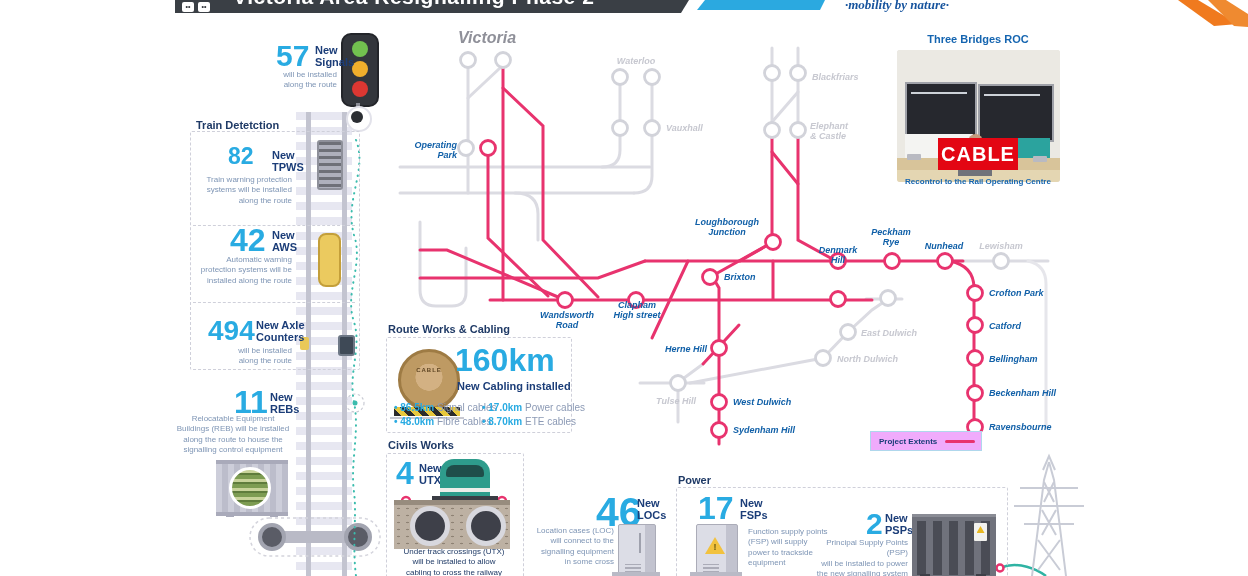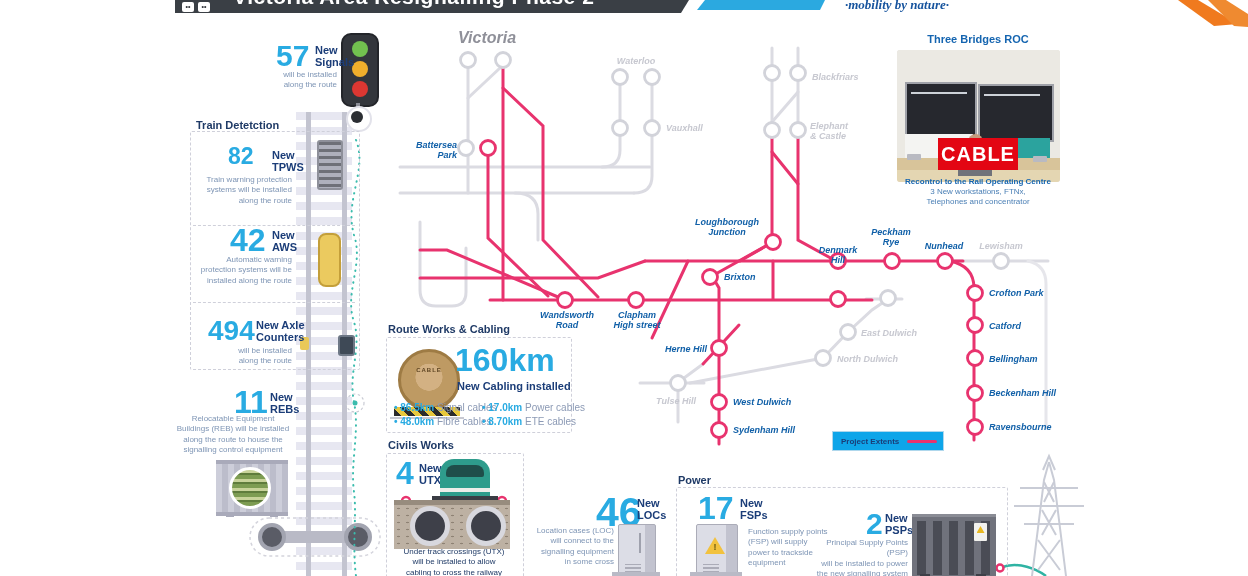--- a/index.html
+++ b/index.html
@@ -105,22 +105,22 @@
   .tbroc{position:absolute;left:938px;top:138px;width:80px;height:32px;background:#E30613;color:#fff;
          font-weight:bold;font-size:20px;text-align:center;line-height:32px;letter-spacing:1px;}
   .roc-cap1{position:absolute;left:888px;top:177px;width:180px;text-align:center;
             font-size:8px;font-weight:bold;color:#1565B0;}
   .roc-cap2{position:absolute;left:888px;top:187px;width:180px;text-align:center;
             font-size:8px;color:#4A7FB5;line-height:1.25;}
   
   .lbl{position:absolute;font-size:9px;font-weight:bold;font-style:italic;color:#1160A8;line-height:1.12;white-space:pre-line;}
   .lbl.off{color:#C7C8D0;}
   .lbl.big{font-size:16px;color:#8F9099;}
-  .legend{position:absolute;left:832px;top:431px;width:112px;height:20px;border:1.5px solid #AFD7EC;
-          background:#0ea5e9;display:flex;align-items:center;gap:8px;padding-left:8px;box-sizing:border-box;}
+  .legend{position:absolute;left:870px;top:431px;width:112px;height:20px;border:1.5px solid #AFD7EC;
+          background:#f0abfc;display:flex;align-items:center;gap:8px;padding-left:8px;box-sizing:border-box;}
   .legend b{font-size:8px;color:#1B3D78;font-weight:bold;}
   .legend i{display:block;width:30px;height:3px;background:#E8336E;border-radius:2px;}
   svg.net{position:absolute;left:0;top:0;pointer-events:none;}
   .logo-svg{position:absolute;left:0;top:0;pointer-events:none;}
 </style>
 </head>
 <body>
 
 <div class="canvas">
 
@@ -401,35 +401,33 @@
     <div class="roc-teal"></div>
     <div class="roc-desk"></div>
     <div class="roc-desk2"></div>
     <div class="roc-person"></div>
     <div class="roc-head"></div>
     <div class="roc-phone" style="left:10px;top:104px;"></div>
     <div class="roc-phone" style="left:136px;top:106px;"></div>
   </div>
   <div class="tbroc">CABLE</div>
   <div class="roc-cap1">Recontrol to the Rail Operating Centre</div>
-  <div class="roc-cap2 pre">3 New workstations, FTNx,
-Telephones and concentrator</div>
 
   <div id="map-labels">
       <div class="lbl big" style="top: 29px; left: 427px; width: 120px; text-align: center;">Victoria</div>
-      <div class="lbl" style="top: 140px; left: 337px; width: 120px; text-align: right;">Battersea
+      <div class="lbl" style="top: 140px; left: 337px; width: 120px; text-align: right;">Operating
 Park</div>
       <div class="lbl off" style="top: 56px; left: 576px; width: 120px; text-align: center;">Waterloo</div>
       <div class="lbl off" style="top: 123px; left: 666px;">Vauxhall</div>
       <div class="lbl off" style="top: 72px; left: 812px;">Blackfriars</div>
       <div class="lbl off" style="top: 121px; left: 810px;">Elephant
 &amp; Castle</div>
       <div class="lbl" style="top: 310px; left: 507px; width: 120px; text-align: center;">Wandsworth
 Road</div>
-      <div class="lbl" style="top: 310px; left: 577px; width: 120px; text-align: center;">Clapham
+      <div class="lbl" style="top: 300px; left: 577px; width: 120px; text-align: center;">Clapham
 High street</div>
       <div class="lbl" style="top: 217px; left: 667px; width: 120px; text-align: center;">Loughborough
 Junction</div>
       <div class="lbl" style="top: 272px; left: 724px;">Brixton</div>
       <div class="lbl" style="top: 245px; left: 778px; width: 120px; text-align: center;">Denmark
 Hill</div>
       <div class="lbl" style="top: 227px; left: 831px; width: 120px; text-align: center;">Peckham
 Rye</div>
       <div class="lbl" style="top: 241px; left: 884px; width: 120px; text-align: center;">Nunhead</div>
       <div class="lbl off" style="top: 241px; left: 941px; width: 120px; text-align: center;">Lewisham</div>

